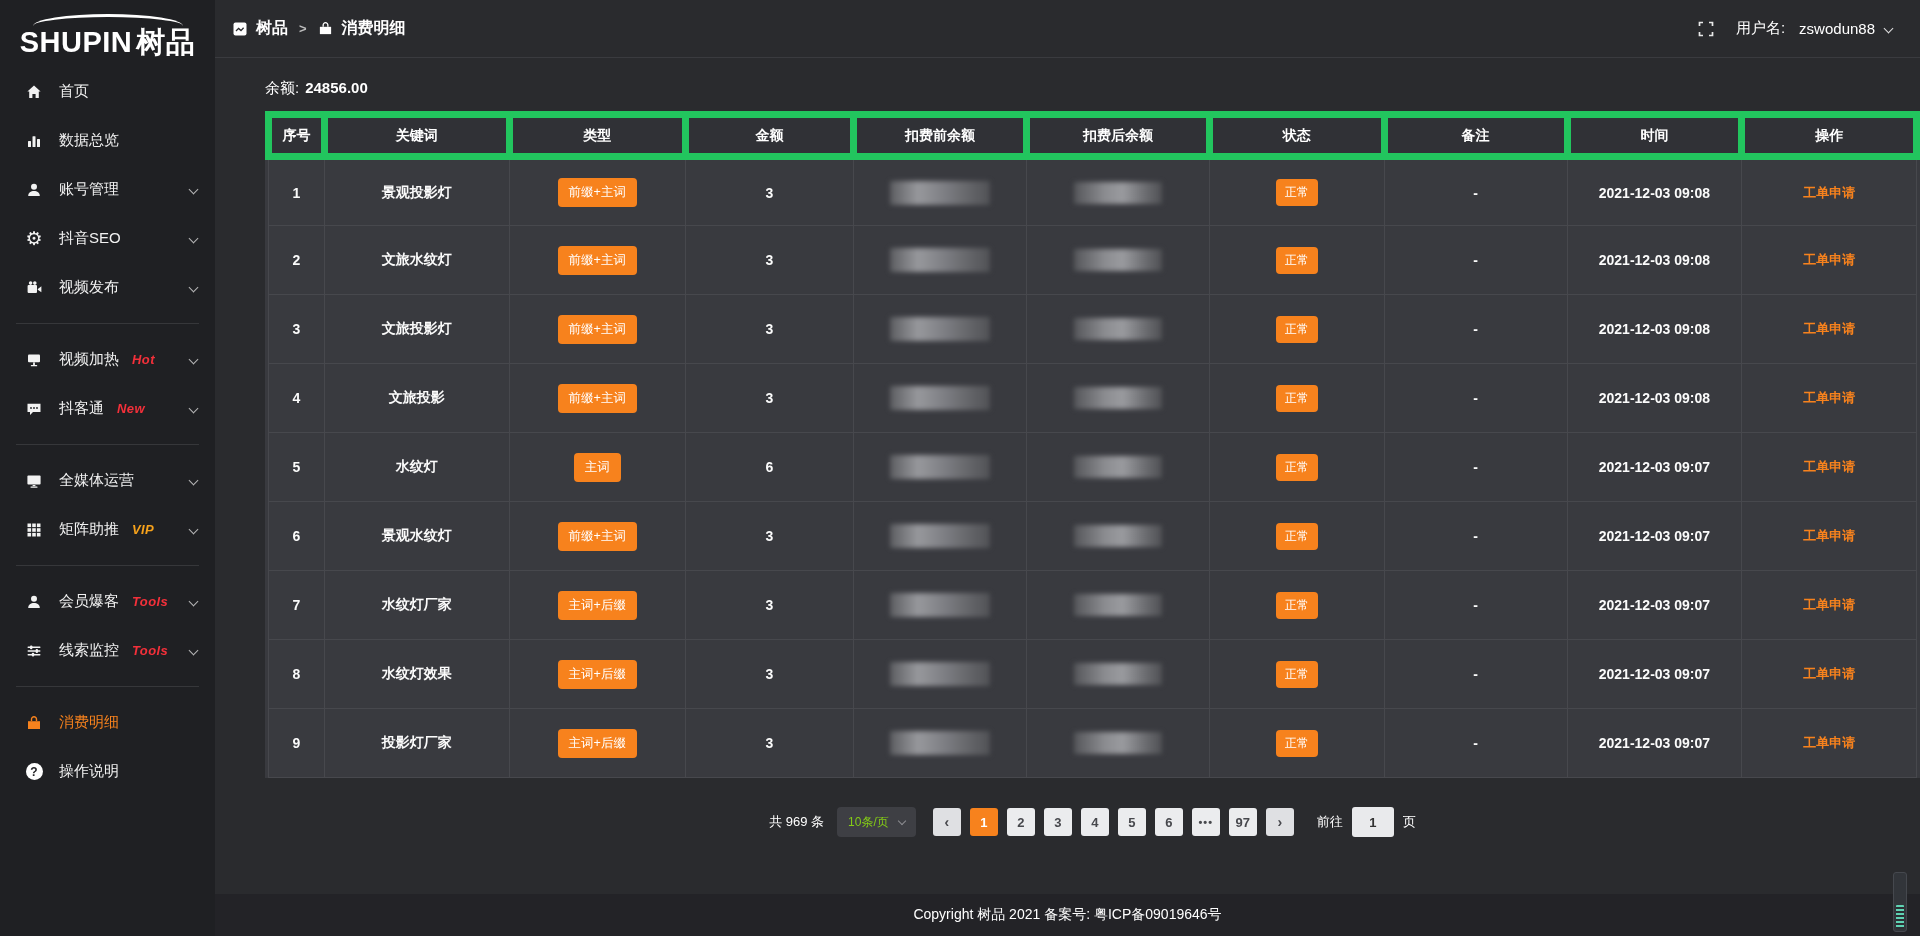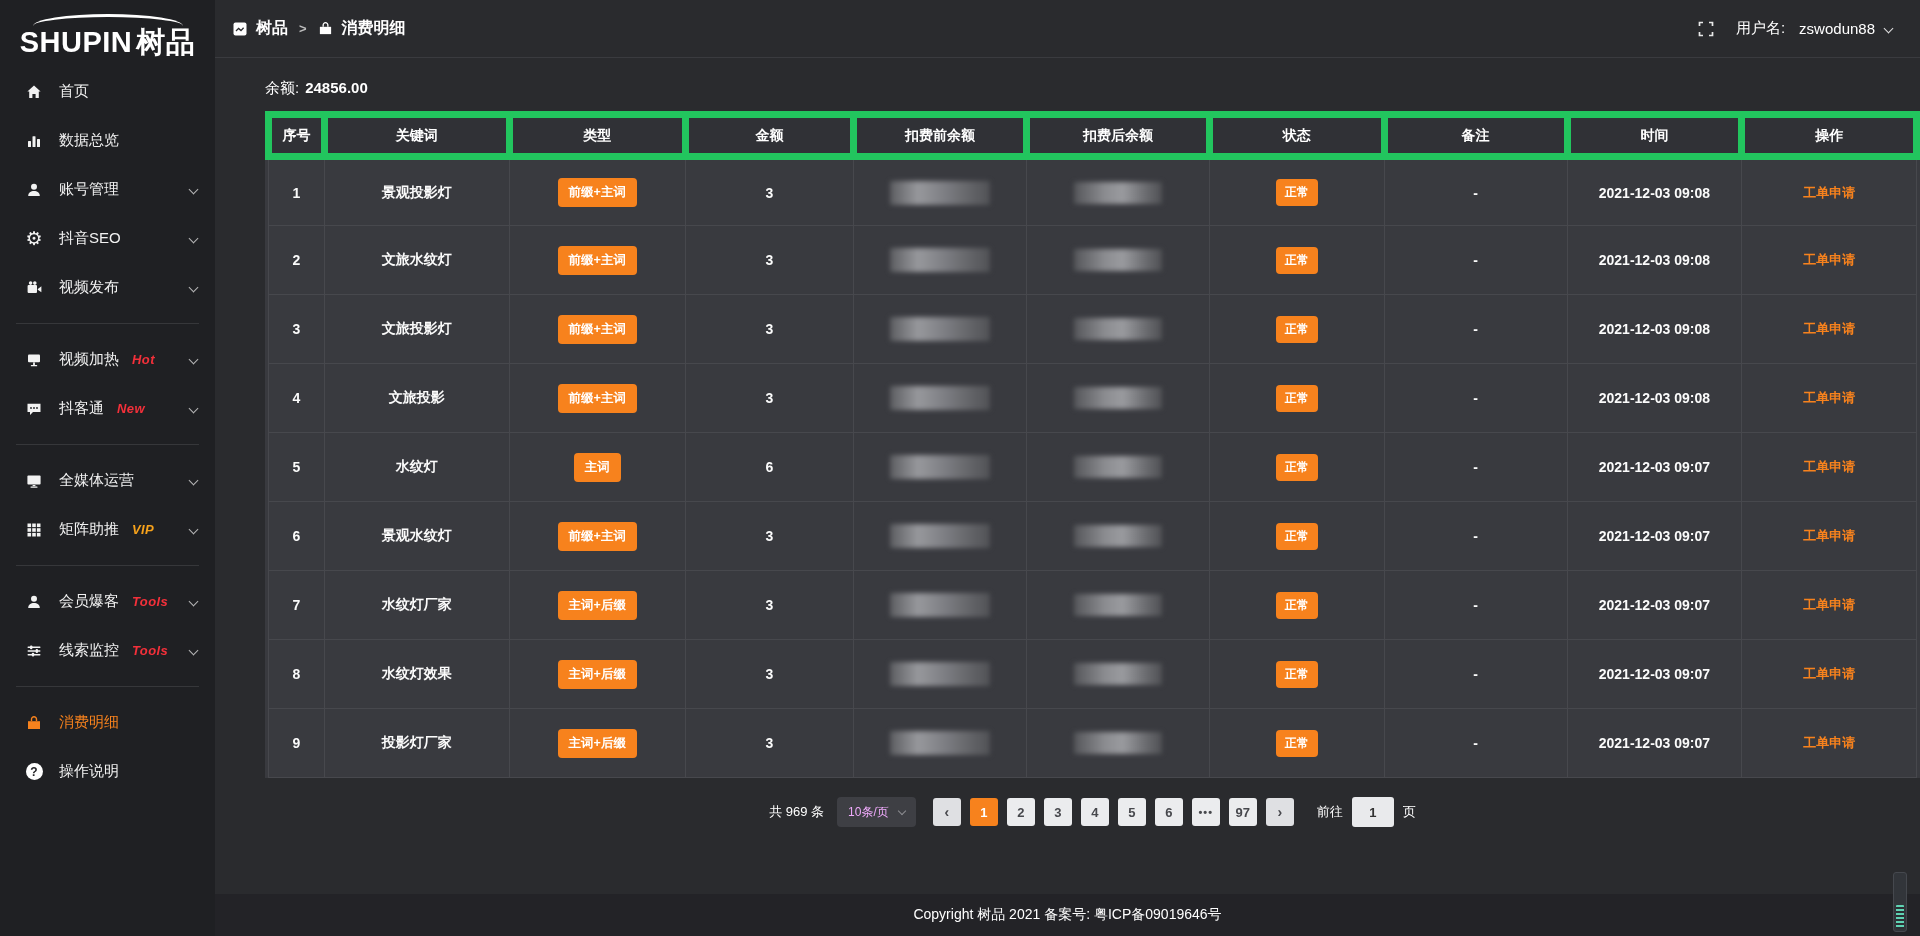--- a/index.html
+++ b/index.html
@@ -47,34 +47,34 @@
   .balance { margin:21px 0 13px; font-size:15px; }
   .balance b { margin-left:6px; font-size:15px; }
 
   
   table { width:100%; border-collapse:collapse; table-layout:fixed; background:#393a3f; }
   th { background:#303136; height:42px; font-size:14px; font-weight:bold; color:#fff;
        border:7px solid #22c55e; }
   td { height:69px; text-align:center; vertical-align:middle; border:1px solid #47484d;
        font-size:14px; font-weight:600; color:#fbfbfb; }
   .type-badge, .status-badge { display:inline-block; background:#f7821d; color:#fff;
-       border-radius:4px; font-weight:bold; }
+       border-radius:4px; font-weight:normal; }
   .type-badge { font-size:12.5px; padding:6px 11px; }
   .status-badge { font-size:12px; padding:5px 9px; }
   .blur-block { width:100px; height:24px; margin:0 auto; border-radius:2px; filter:blur(2.6px);
        background:linear-gradient(90deg,#5c5d61 0%,#97989c 28%,#808186 52%,#67686c 76%,#515256 100%); }
   td:nth-child(6) .blur-block { width:88px; height:22px;
        background:linear-gradient(90deg,#55565a 0%,#8b8c90 35%,#9a9b9f 55%,#6a6b6f 82%,#505155 100%); }
   .action-link { color:#f7821d; font-weight:bold; font-size:13px; text-decoration:none; cursor:pointer; }
 
   
-  .pagination { display:flex; align-items:center; justify-content:center; gap:9px; margin-top:19px; }
+  .pagination { display:flex; align-items:center; justify-content:center; gap:9px; margin-top:29px; }
   .pg-total { font-size:13px; color:#fff; margin-right:4px; }
   .pg-size { background:#3e3f44; border-radius:4px; height:30px; padding:0 11px; display:flex;
-             align-items:center; gap:10px; color:#f0abfc; font-size:12px; cursor:pointer; margin-right:8px; }
+             align-items:center; gap:10px; color:#84cc16; font-size:12px; cursor:pointer; margin-right:8px; }
   .pg-size .chev { border-color:#9a9a9e; width:6px; height:6px; margin-top:-3px; }
   .pg-btn { min-width:28px; height:28px; background:#ebecee; color:#47484d; border:none; border-radius:3px;
             font-weight:bold; font-size:13px; display:inline-flex; align-items:center; justify-content:center;
             padding:0 5px; cursor:pointer; font-family:inherit; }
   .pg-btn.active { background:#f7821d; color:#fff; }
   .pg-btn.pg-prev, .pg-btn.pg-next { background:#dfe0e3; font-size:14px; }
   .pg-btn.dots { letter-spacing:1px; font-size:11px; }
   .pg-goto-label { font-size:13px; margin-left:14px; }
   .pg-goto { width:42px; height:30px; background:#e9eaec; border:none; border-radius:3px; text-align:center;
              color:#333; font-size:13px; font-weight:bold; font-family:inherit; }

